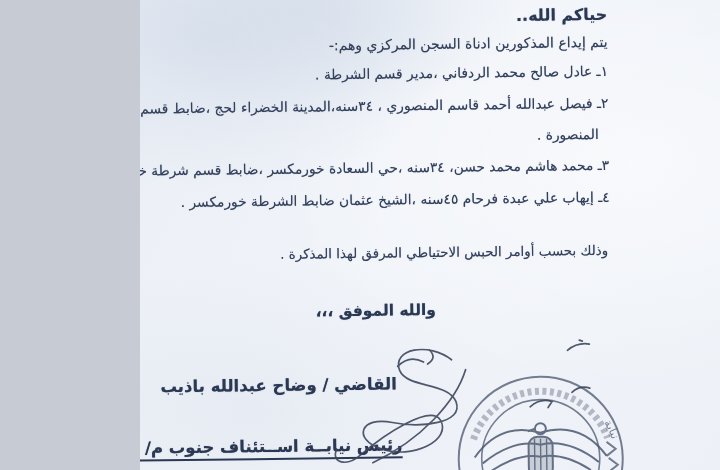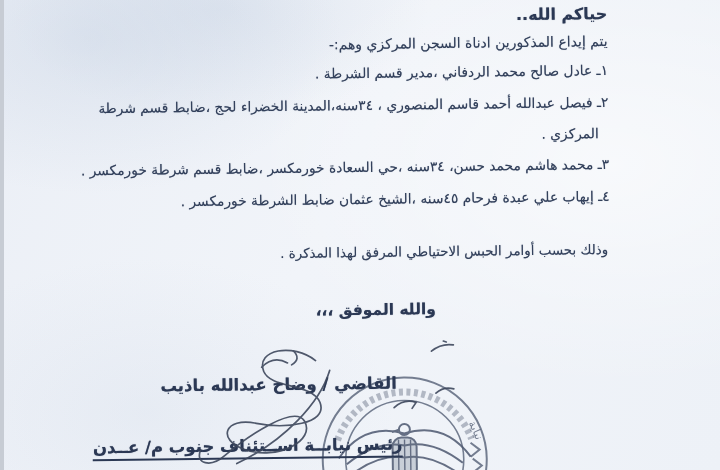--- a/index.html
+++ b/index.html
@@ -1,17 +1,17 @@
 <!DOCTYPE html>
 <html lang="ar" dir="rtl"><head>
 <meta charset="utf-8">
 <style>
   html,body{margin:0;padding:0;background:#c7ccd4;}
   .page{
-    position:relative;width:716px;height:470px;overflow:hidden;
+    position:relative;width:580px;height:470px;overflow:hidden;
     font-family:"DejaVu Sans","Liberation Sans",sans-serif;
     background:
       radial-gradient(420px 260px at 12% 8%, rgba(193,206,224,.38), rgba(193,206,224,0) 60%),
       radial-gradient(300px 160px at 30% 2%, rgba(186,200,220,.30), rgba(186,200,220,0) 70%),
       radial-gradient(520px 320px at 85% 35%, rgba(255,255,255,.55), rgba(255,255,255,0) 70%),
       radial-gradient(380px 240px at 20% 88%, rgba(201,212,228,.25), rgba(201,212,228,0) 65%),
       linear-gradient(115deg,#ebeff6 0%,#f1f4f9 45%,#edf1f7 100%);
   }
   .sheet{position:absolute;inset:0;transform:rotate(-0.7deg);transform-origin:50% 50%;}
   .txt{
@@ -39,21 +39,21 @@
 <body>
 
 <div class="page">
   <div class="sheet">
 
     <div class="txt bold greeting">حياكم الله..</div>
     <div class="txt intro">يتم إيداع المذكورين ادناة السجن المركزي وهم:-</div>
 
     <div class="txt d0">١ـ عادل صالح محمد الردفاني ،مدير قسم الشرطة .</div>
     <div class="txt d1">٢ـ فيصل عبدالله أحمد قاسم المنصوري ، ٣٤سنه،المدينة الخضراء لحج ،ضابط قسم شرطة</div>
-    <div class="txt d1b">المركزي .</div>
+    <div class="txt d1b">المنصورة .</div>
     <div class="txt d2">٣ـ محمد هاشم محمد حسن، ٣٤سنه ،حي السعادة خورمكسر ،ضابط قسم شرطة خورمكسر .</div>
     <div class="txt d3">٤ـ إيهاب علي عبدة فرحام ٤٥سنه ،الشيخ عثمان ضابط الشرطة خورمكسر .</div>
 
     <div class="txt note">وذلك بحسب أوامر الحبس الاحتياطي المرفق لهذا المذكرة .</div>
     <div class="txt bold closing">والله الموفق ،،،</div>
 
     <div class="txt bold judge">القاضي /  وضاح عبدالله باذيب</div>
     <div class="txt bold rank">رئيس نيابــة اســتئناف جنوب م/ عــدن</div>
 
     <svg class="stamp" width="200" height="200" viewBox="0 0 200 200">

